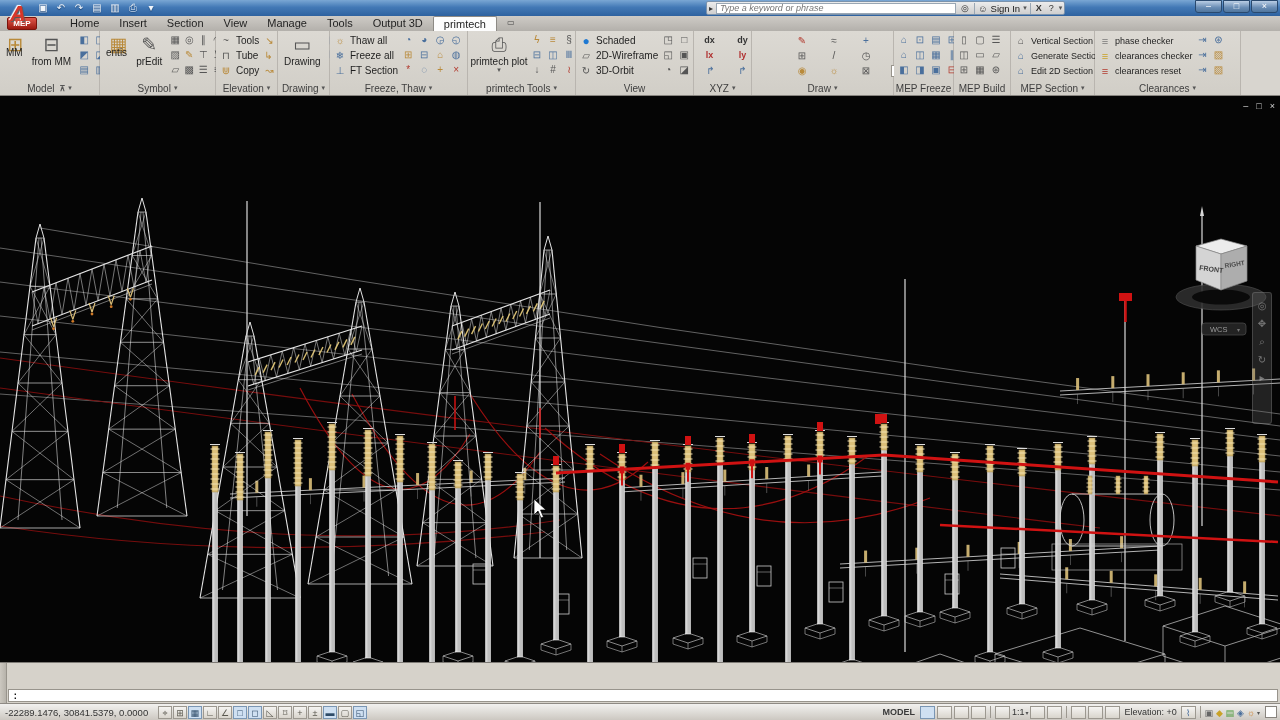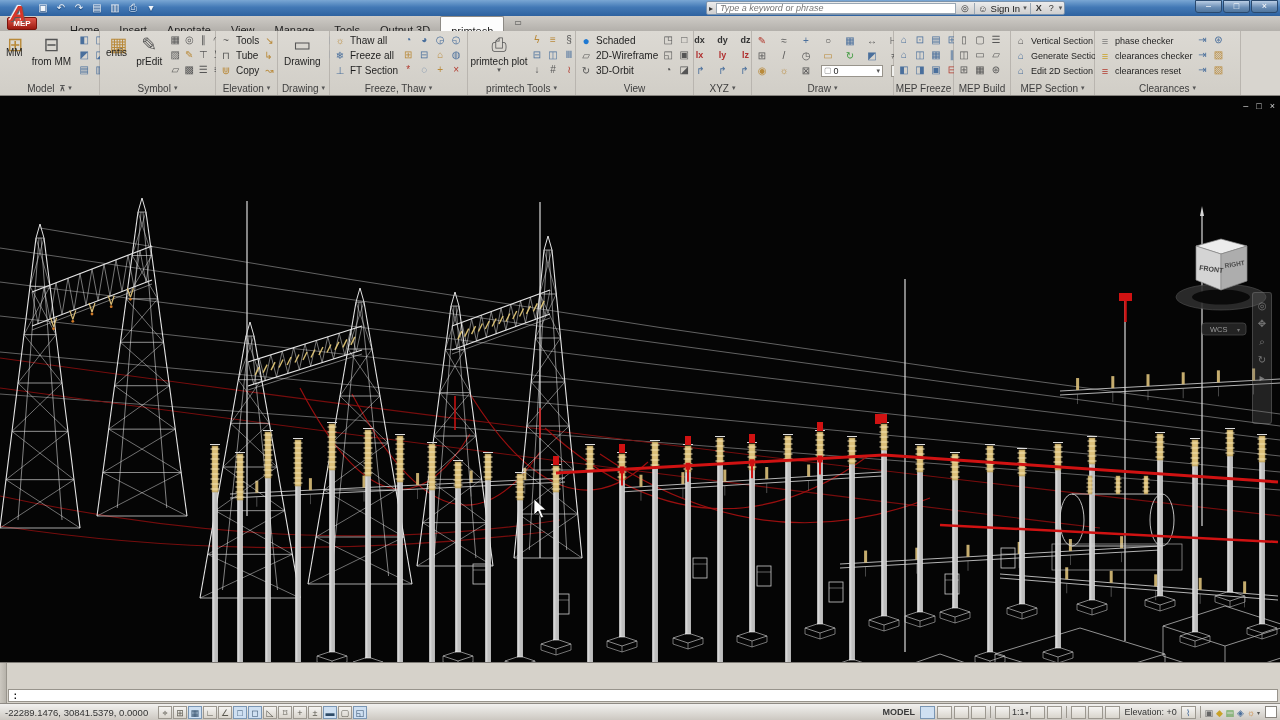--- a/index.html
+++ b/index.html
@@ -28,21 +28,21 @@
   .wb { width:27px; height:13px; background:linear-gradient(#b9cde4,#688cb4 60%,#50769e);
     border:1px solid #29496e; border-radius:0 0 3px 3px; color:#fff; font-size:9px; line-height:11px; text-align:center; }
 
   
   .tabrow { position:absolute; top:16px; left:0; width:1280px; height:15px;
     background:linear-gradient(#cecbc6,#b3b0ab); display:flex; align-items:flex-end; }
   .appbtn { position:absolute; left:7px; top:1px; width:30px; height:13px;
     background:linear-gradient(#e0574a,#9c1a10); border:1px solid #7a130b; border-radius:2px;
     color:#fff; font-size:8px; font-weight:bold; text-align:center; line-height:12px; }
   .tabs { display:flex; margin-left:60px; }
-  .tab { padding:7px 10px; font-size:11px; color:#1f1f1f; height:15px; line-height:15px; white-space:nowrap;text-decoration:underline; }
+  .tab { padding:0 10px; font-size:11px; color:#1f1f1f; height:15px; line-height:15px; white-space:nowrap; }
   .tab.active { background:#fdfdfd; border:1px solid #8d8a85; border-bottom:none; border-radius:2px 2px 0 0; }
   .tab-ovf { margin-left:10px; font-size:8px; color:#444; height:15px; line-height:14px; }
 
   
   .ribbon { position:absolute; top:31px; left:0; width:1280px; height:65px;
     background:#d8d5cf; border-bottom:1px solid #87847f; display:flex; }
   .panel { height:64px; background:linear-gradient(#dcd9d3,#d1cec7); border-right:1px solid #b9b5af;
     display:flex; flex-direction:column; flex:none; }
   .pbody { flex:1; display:flex; gap:3px; padding:2px 3px 0 3px; align-items:flex-start; }
   .plabel { height:14px; font-size:10px; color:#3e3e3e; display:flex; align-items:center; justify-content:center; gap:3px; white-space:nowrap; }
@@ -55,21 +55,21 @@
   .col { display:flex; flex-direction:column; }
   .ic { width:14px; height:14px; font-size:10px; line-height:14px; text-align:center; color:#4a6f9c; }
   .ic.warm { color:#b98a3a; } .ic.red { color:#b23a2e; } .ic.dark { color:#555; }
   .ic.blue-fill { color:#1e78d2; font-size:12px; }
   .grid { display:grid; gap:1px 2px; }
   .g43 { grid-template-columns:repeat(4,14px); }
   .g33 { grid-template-columns:repeat(3,14px); }
   .g23 { grid-template-columns:repeat(2,14px); }
   .xcell { width:15px; height:13px; font-size:9px; font-weight:bold; text-align:center; line-height:13px; color:#333; }
   .xcell.xred { color:#b03030; }
-  .drow { display:flex; gap:8px; align-items:center; height:15px; }
+  .drow { display:flex; gap:18px; align-items:center; height:15px;margin-left:40px; }
   .layerbox { width:62px; height:12px; background:#fff; border:1px solid #98948c; font-size:9px;
     display:flex; align-items:center; gap:2px; padding:0 2px; color:#1f1f1f; }
   .layerbox .sw { color:#888; font-size:8px; } .layerbox .lv { flex:1; } .layerbox .cr { font-size:7px; color:#555; }
   .qbtn { width:13px; height:12px; border:1px solid #98948c; background:#efefec; font-size:8px; line-height:11px; text-align:center; color:#333; }
   .clr-ic { font-size:11px; line-height:14px; } .clr-gray{color:#7a7a7a;} .clr-yel{color:#c9a227;} .clr-red{color:#b23a2e;}
 
   
   .canvas { position:absolute; top:96px; left:0; width:1280px; height:566px; background:#050505; overflow:hidden; }
   #scene { position:absolute; top:0; left:0; }
   .canvaswin { position:absolute; top:5px; right:5px; display:flex; gap:8px; color:#d8d8d8; font-size:9px; z-index:5; }
@@ -144,21 +144,21 @@
       <span class="wb">×</span>
     </div>
   </div>
   <div class="alogo">A</div>
 
   <div class="tabrow">
     <div class="appbtn">MEP</div>
     <div class="tabs">
       <span class="tab">Home</span>
       <span class="tab">Insert</span>
-      <span class="tab">Annotate</span>
+      <span class="tab">Section</span>
       <span class="tab">View</span>
       <span class="tab">Manage</span>
       <span class="tab">Tools</span>
       <span class="tab">Output 3D</span>
       <span class="tab active">primtech</span>
     </div>
     <span class="tab-ovf">▭</span>
   </div>
 
   <div class="ribbon">

